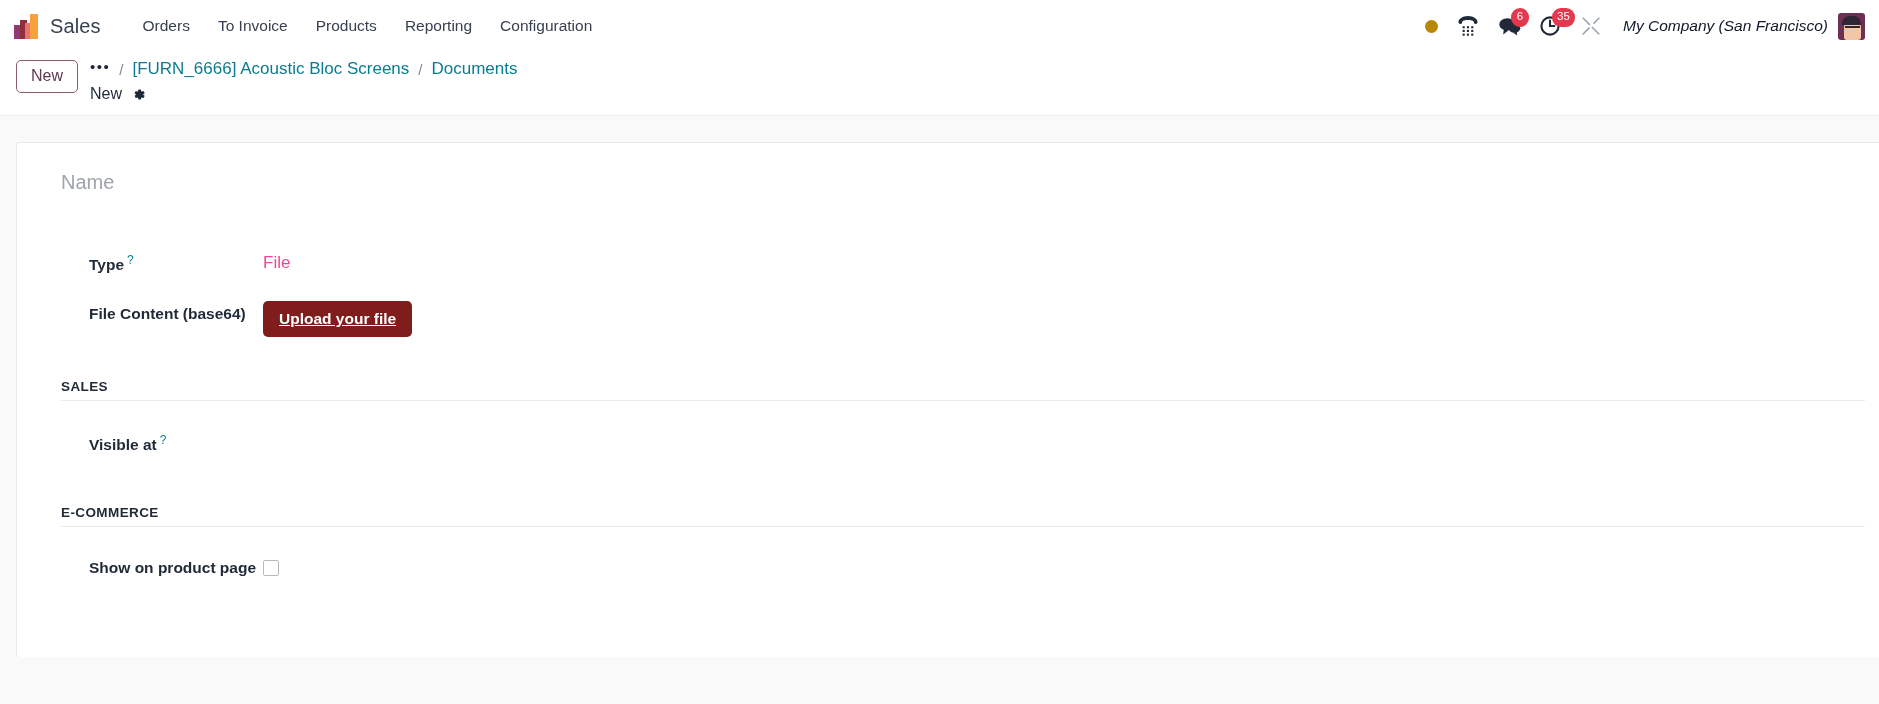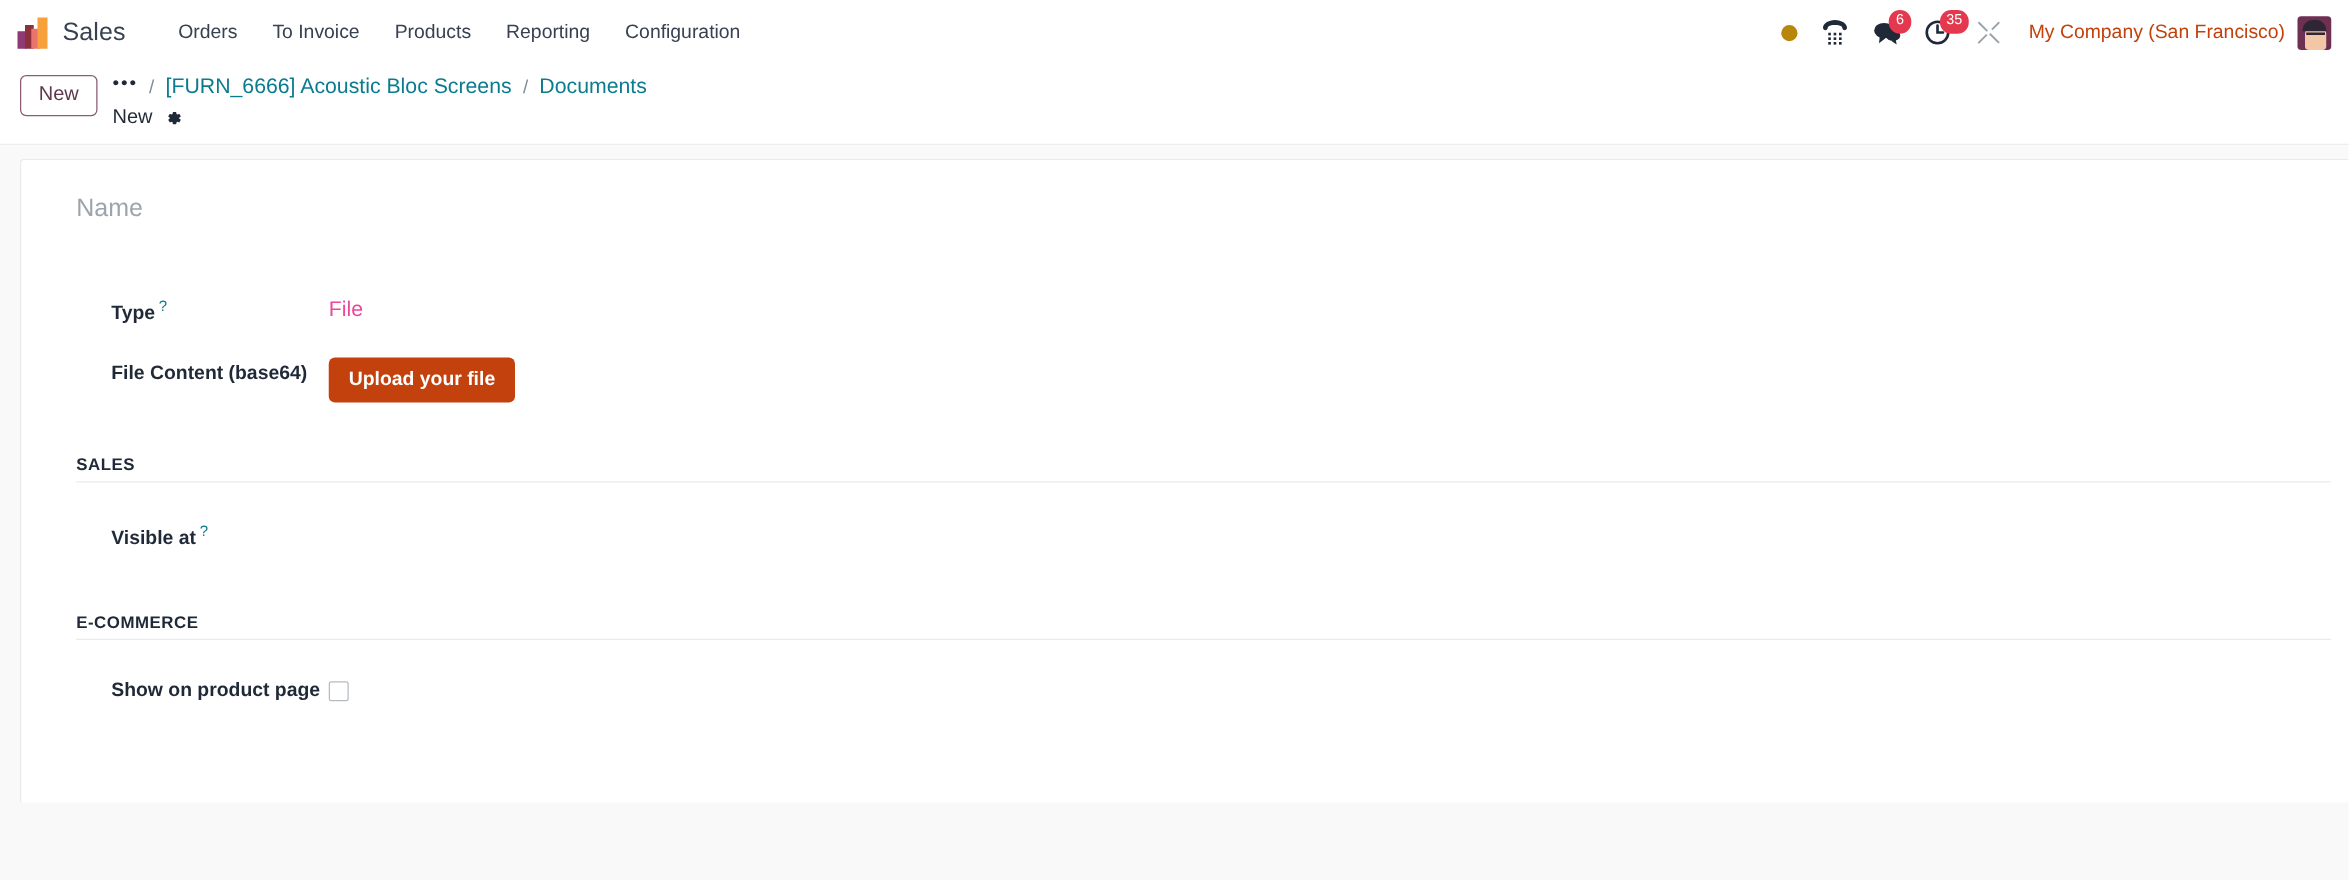--- a/index.html
+++ b/index.html
@@ -57,22 +57,22 @@
   }
   .badge {
     position: absolute; top: 0px; left: 22px;
     background: #e4384e; color: #ffffff;
     font-size: 11.5px; line-height: 1;
     border-radius: 9px; padding: 3px 5px 4px;
     min-width: 18px; text-align: center;
     font-family: "Liberation Sans", sans-serif;
   }
   .company-name {
-    font-size: 15.5px; color: #c2410c; white-space: nowrap;
-    padding: 0 10px 0 12px; cursor: pointer;
+    font-size: 15.5px; color: #0f172a; white-space: nowrap;
+    padding: 0 10px 0 12px; cursor: pointer; font-style: italic;
   }
   .avatar {
     width: 27px; height: 27px; border-radius: 3px;
     background: #6d2f52; position: relative; overflow: hidden;
     cursor: pointer; flex: 0 0 auto;
   }
   .avatar .face {
     position: absolute; left: 6px; top: 8px;
     width: 17px; height: 19px; border-radius: 6px 6px 3px 3px;
     background: #f3c6a6;
@@ -138,21 +138,21 @@
   }
 
   
   .sheet-bg {
     position: absolute; top: 115px; left: 0;
     width: 1879px; height: 589px;
     background: #f9f9f9;
     border-top: 1px solid #eceef0;
   }
   .sheet {
-    position: absolute; top: 127px; left: 16px;
+    position: absolute; top: 142px; left: 16px;
     width: 1863px; height: 515px;
     background: #ffffff;
     border: 1px solid #e8eaec;
     border-right: none; border-bottom: none;
     border-radius: 3px 0 0 0;
     padding: 4px 28px 0 28px;
   }
 
   .name-field {
     font-size: 20px; color: #9ea4ad;
@@ -168,25 +168,26 @@
     font-size: 15.5px; font-weight: bold; color: #1f2937;
     padding-top: 4px; white-space: nowrap;
   }
   .tip {
     color: #0b7c8f; font-size: 12px; vertical-align: super;
     margin-left: 3px; cursor: pointer; font-weight: normal;
   }
   .fvalue { font-size: 17px; color: #ec4899; padding-top: 4px; }
 
   .upload-btn {
-    background: #c2410c; color: #ffffff;
+    background: #7f1d1d; color: #ffffff;
     font-size: 15.5px; font-weight: bold;
     border: none; border-radius: 5px;
     padding: 9px 16px; cursor: pointer;
     font-family: "Liberation Sans", sans-serif;
+    text-decoration: underline;
   }
 
   .group-title {
     font-size: 13.5px; font-weight: bold; color: #1f2937;
     letter-spacing: .4px;
     margin: 42px 0 0 16px;
     padding-bottom: 6px;
     border-bottom: 1px solid #e9ebed;
     width: 1804px;
   }

